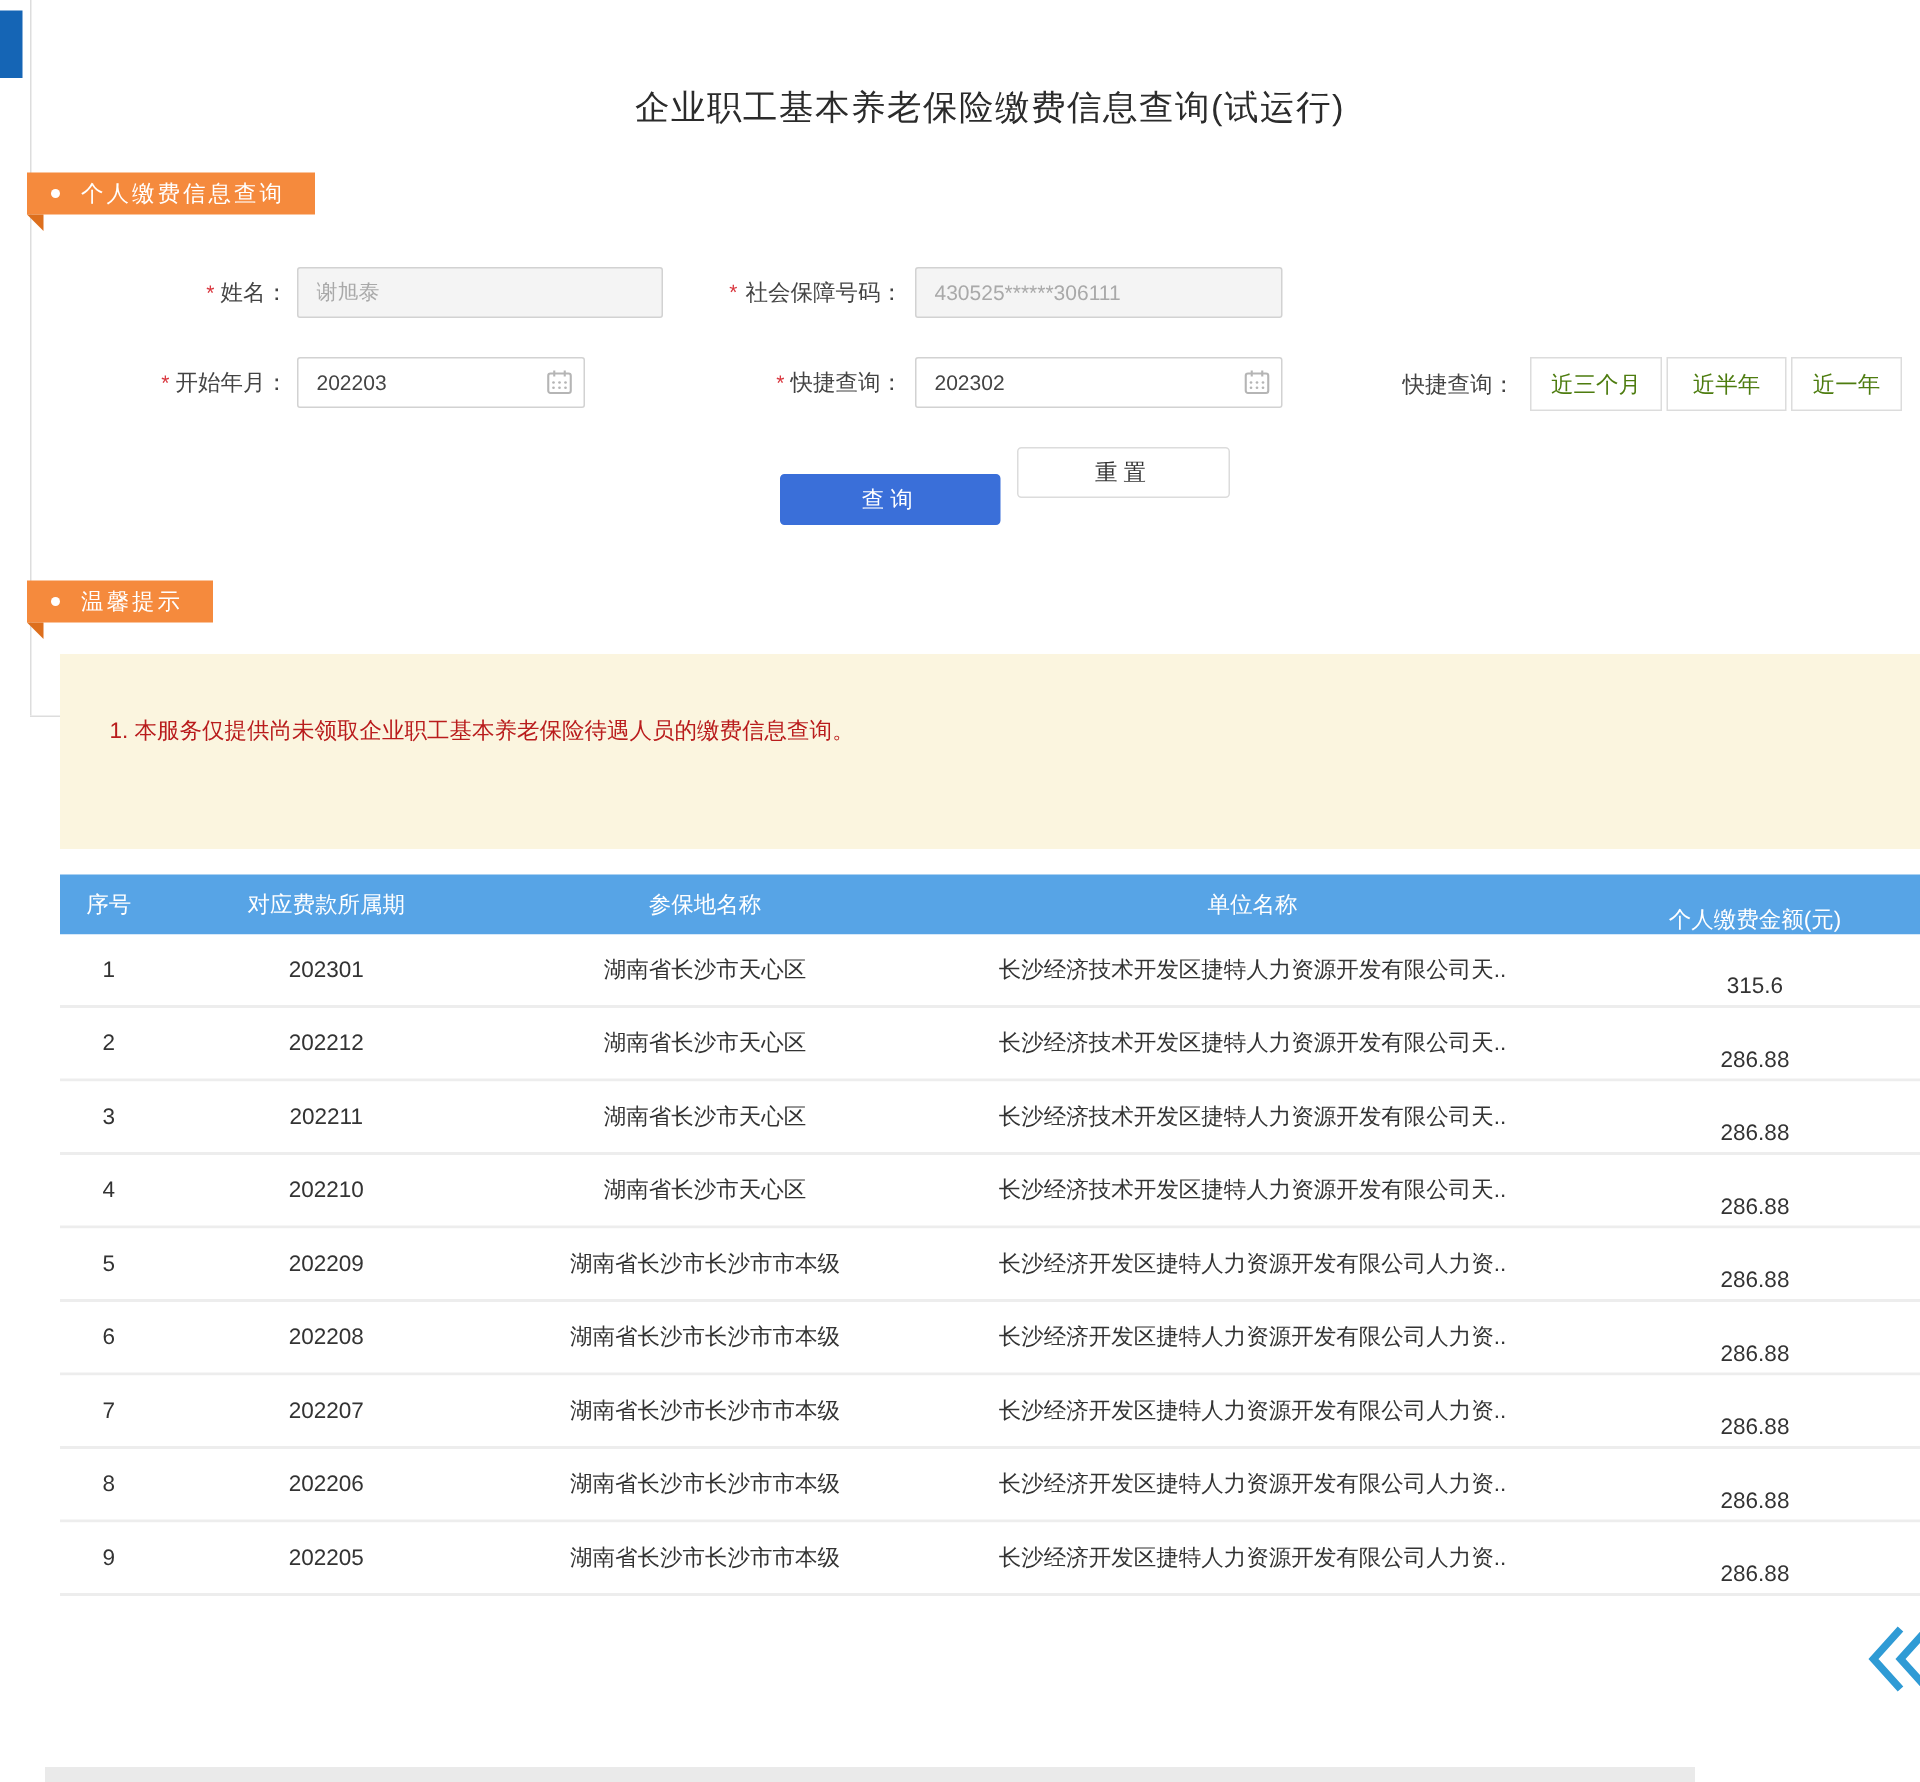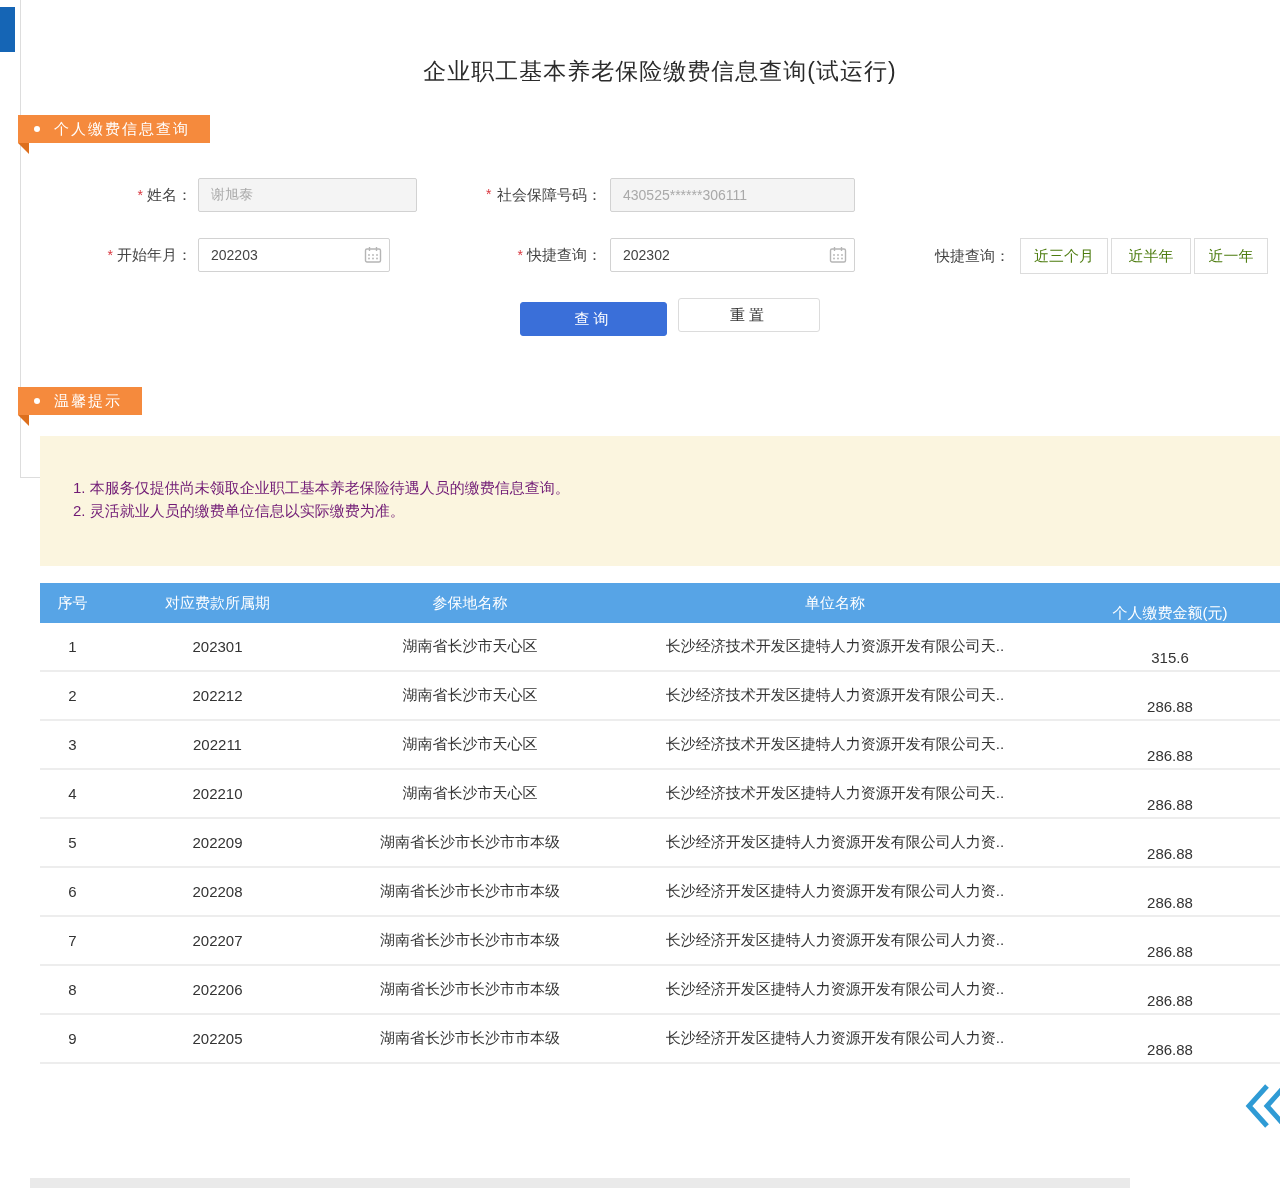--- a/index.html
+++ b/index.html
@@ -32,21 +32,21 @@
 
   .quick-btn{box-sizing:border-box;height:36px;border:1px solid #dcdcdc;background:#fff;
              font-size:15px;color:#4d7c0f;display:flex;align-items:center;justify-content:center;cursor:pointer;}
   .btn{box-sizing:border-box;height:34px;border-radius:3px;font-size:15px;display:flex;
        align-items:center;justify-content:center;cursor:pointer;letter-spacing:4px;}
   .btn.primary{background:#3a6fd9;color:#fff;border:1px solid #3a6fd9;}
   .btn.plain{background:#fff;color:#333;border:1px solid #dcdcdc;}
 
   
   .notice{left:40px;top:436px;width:1240px;height:130px;background:#fbf5df;box-sizing:border-box;
-          padding:40px 20px 0 33px;font-size:15px;color:#701a75;line-height:23px;}
+          padding:40px 20px 0 33px;font-size:15px;color:#b91c1c;line-height:23px;}
 
   
   .table{left:40px;top:583px;width:1240px;}
   .t-head{display:flex;background:#57a4e6;color:#fff;height:40px;align-items:center;font-size:15px;}
   .t-row{display:flex;background:#fff;height:47px;align-items:center;font-size:15px;color:#333;
          border-bottom:2px solid #ededed;}
   .c0{width:65px;text-align:center;}
   .c1{width:225px;text-align:center;}
   .c2{width:280px;text-align:center;}
   .c3{width:450px;text-align:center;white-space:nowrap;overflow:hidden;}
@@ -66,21 +66,21 @@
 
 <div class="abs ribbon" style="left:18px;top:115px;">
   <span class="dot"></span>
   <span>个人缴费信息查询</span>
 </div>
 <div class="abs fold" style="left:18px;top:143px;"></div>
 
 <div class="abs flabel" style="left:80px;top:186px;width:112px;">
   <span class="star">*</span><span>姓名：</span>
 </div>
-<div class="inp-wrap" style="left:198px;top:178px;width:219px;">
+<div class="inp-wrap" style="left:198px;top:178px;width:244px;">
   <input class="inp disabled" type="text" disabled="" value="谢旭泰" style="">
 </div>
 
 <div class="abs flabel" style="left:450px;top:186px;width:152px;font-family:Liberation Mono, monospace;">
   <span class="star">*</span><span>社会保障号码：</span>
 </div>
 <div class="inp-wrap" style="left:610px;top:178px;width:245px;">
   <input class="inp disabled" type="text" disabled="" value="430525******306111" style="">
 </div>
 
@@ -122,32 +122,31 @@
         <circle cx="13" cy="12.5" r="0.9"></circle>
       </g>
   </svg>
 </div>
 
 <div class="abs" style="left:935px;top:247px;font-size:15px;color:#444;">快捷查询：</div>
 <div class="abs quick-btn" style="left:1020px;top:238px;width:88px;">近三个月</div>
 <div class="abs quick-btn" style="left:1111px;top:238px;width:80px;">近半年</div>
 <div class="abs quick-btn" style="left:1194px;top:238px;width:74px;">近一年</div>
 
-<div class="abs btn primary" style="left:520px;top:302px;width:147px;text-align:right;">查询</div>
+<div class="abs btn primary" style="left:520px;top:316px;width:147px;text-align:right;">查询</div>
 <div class="abs btn plain" style="left:678px;top:298px;width:142px;">重置</div>
 
 <div class="abs ribbon" style="left:18px;top:387px;">
   <span class="dot"></span>
   <span>温馨提示</span>
 </div>
 <div class="abs fold" style="left:18px;top:415px;"></div>
 
 <div class="abs notice">
   <div>1. 本服务仅提供尚未领取企业职工基本养老保险待遇人员的缴费信息查询。</div>
-  <div>2. 灵活就业人员的缴费单位信息以实际缴费为准。</div>
 </div>
 
 <div class="abs table">
   <div class="t-head">
     <div class="c0">序号</div>
     <div class="c1">对应费款所属期</div>
     <div class="c2">参保地名称</div>
     <div class="c3">单位名称</div>
     <div class="c4">个人缴费金额(元)</div>
   </div>

